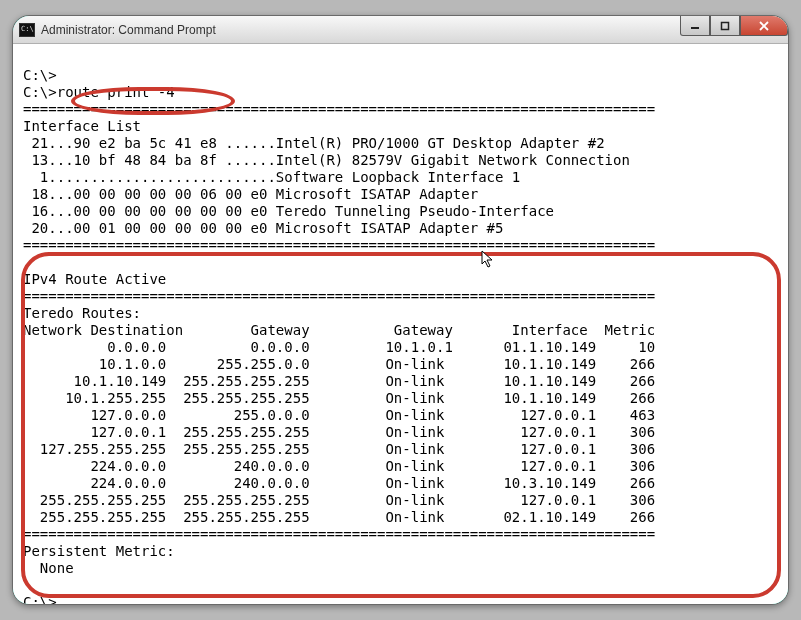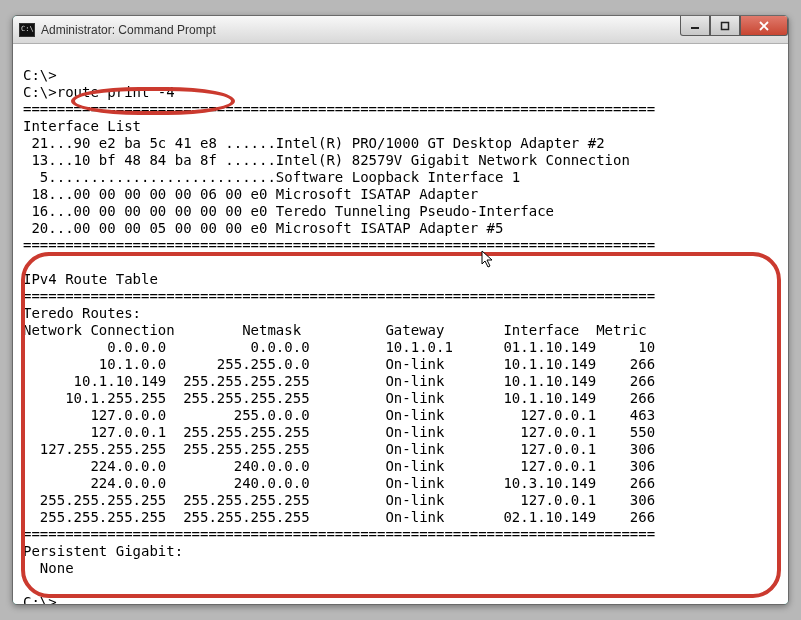--- a/index.html
+++ b/index.html
@@ -11,21 +11,21 @@
     height: 620px;
     overflow: hidden;
     position: relative;
   }
   .window {
     position: absolute;
     top: 15px; left: 12px;
     width: 777px;
     height: 590px;
     border: 1px solid #6a6a6a;
-    border-radius: 5px;
+    border-radius: 17px;
     box-shadow: 0 2px 6px rgba(0,0,0,0.35);
     background: #5eead4;
     overflow: hidden;
   }
   .titlebar {
     height: 28px;
     background: linear-gradient(to bottom, #f8f8f8 0%, #e8e8e8 50%, #d8d8d8 100%);
     border-bottom: 1px solid #b0b0b0;
     display: flex;
     align-items: center;
@@ -138,43 +138,43 @@
     </div>
   </div>
 
   <div class="terminal">
 <span>C:\&gt;</span>
 <span>C:\&gt;</span><span>route print -4</span>
 <span class="hr">===========================================================================</span>
 <span>Interface List</span>
 <span> 21...90 e2 ba 5c 41 e8 ......Intel(R) PRO/1000 GT Desktop Adapter #2</span>
 <span> 13...10 bf 48 84 ba 8f ......Intel(R) 82579V Gigabit Network Connection</span>
-<span>  5...........................Software Loopback Interface 1</span>
+<span>  1...........................Software Loopback Interface 1</span>
 <span> 18...00 00 00 00 00 06 00 e0 Microsoft ISATAP Adapter</span>
 <span> 16...00 00 00 00 00 00 00 e0 Teredo Tunneling Pseudo-Interface</span>
-<span> 20...00 00 00 05 00 00 00 e0 Microsoft ISATAP Adapter #5</span>
+<span> 20...00 01 00 00 00 00 00 e0 Microsoft ISATAP Adapter #5</span>
 <span class="hr">===========================================================================</span>
 
-<span>IPv4 Route Table</span>
+<span>IPv4 Route Active</span>
 <span class="hr">===========================================================================</span>
 <span>Teredo Routes:</span>
-<span>Network Connection        Netmask          Gateway       Interface  Metric</span>
+<span>Network Destination        Gateway          Gateway       Interface  Metric</span>
 <span>          0.0.0.0          0.0.0.0         10.1.0.1      01.1.10.149     10</span>
 <span>         10.1.0.0      255.255.0.0         On-link       10.1.10.149    266</span>
 <span>      10.1.10.149  255.255.255.255         On-link       10.1.10.149    266</span>
 <span>     10.1.255.255  255.255.255.255         On-link       10.1.10.149    266</span>
 <span>        127.0.0.0        255.0.0.0         On-link         127.0.0.1    463</span>
-<span>        127.0.0.1  255.255.255.255         On-link         127.0.0.1    550</span>
+<span>        127.0.0.1  255.255.255.255         On-link         127.0.0.1    306</span>
 <span>  127.255.255.255  255.255.255.255         On-link         127.0.0.1    306</span>
 <span>        224.0.0.0        240.0.0.0         On-link         127.0.0.1    306</span>
 <span>        224.0.0.0        240.0.0.0         On-link       10.3.10.149    266</span>
 <span>  255.255.255.255  255.255.255.255         On-link         127.0.0.1    306</span>
 <span>  255.255.255.255  255.255.255.255         On-link       02.1.10.149    266</span>
 <span class="hr">===========================================================================</span>
-<span>Persistent Gigabit:</span>
+<span>Persistent Metric:</span>
 <span>  None</span>
 
 <span>C:\&gt;</span>
 
     <div class="annot annot-cmd"></div>
     <div class="annot annot-table"></div>
 
     <svg class="cursor" viewBox="0 0 14 20">
       <path d="M1 1 L1 14 L4 11 L7 17 L9 16 L6 10 L11 10 Z" fill="#fff" stroke="#000" stroke-width="1"></path>
     </svg>

